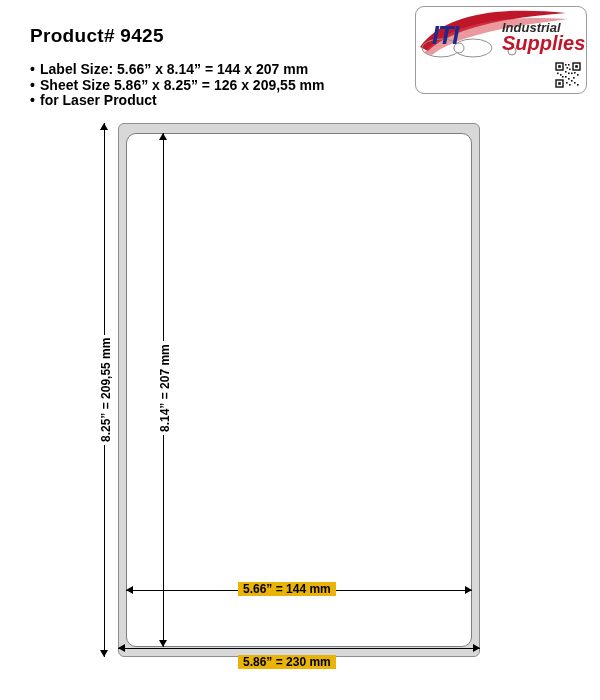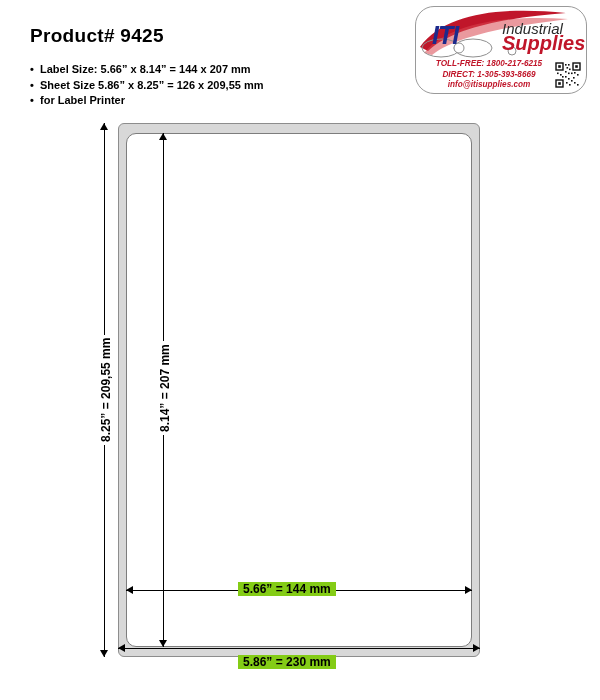--- a/index.html
+++ b/index.html
@@ -28,41 +28,41 @@
     left: 30px;
     top: 25px;
     font-size: 19px;
     font-weight: bold;
     letter-spacing: 0.3px;
   }
   #spec-list {
     position: absolute;
     left: 30px;
     top: 62px;
-    font-size: 11px;
+    font-size: 14px;
     line-height: 15.5px;
     font-weight: bold;
   }
   #spec-list .spec-line {
     white-space: nowrap;
   }
   #spec-list .bullet {
     display: inline-block;
     width: 10px;
   }
 
   
   #logo {
     position: absolute;
     left: 415px;
     top: 6px;
     width: 170px;
     height: 86px;
     border: 1px solid #9a9a9a;
-    border-radius: 19px;
+    border-radius: 9px;
     background: #ffffff;
     overflow: hidden;
   }
   #logo-swoosh {
     position: absolute;
     left: 0; top: 0;
     width: 170px;
     height: 52px;
   }
   #logo-iti {
@@ -73,22 +73,22 @@
     font-weight: bold;
     font-style: italic;
     color: #1c2a8c;
     letter-spacing: -1px;
     z-index: 3;
   }
   #logo-industrial {
     position: absolute;
     left: 86px;
     top: 13px;
-    font-size: 15px;
-    font-weight: normal;
+    font-size: 13px;
+    font-weight: bold;
     font-style: italic;
     color: #2b2b2b;
     z-index: 3;
   }
   #logo-supplies {
     position: absolute;
     left: 86px;
     top: 25px;
     font-size: 20px;
     font-weight: bold;
@@ -194,60 +194,55 @@
     transform: rotate(-90deg);
     transform-origin: left top;
     background: #fff;
     padding: 1px 3px;
   }
   .dim-label-h {
     position: absolute;
     font-size: 12px;
     font-weight: bold;
     white-space: nowrap;
-    background: #84cc16;
+    background: #eab308;
     padding: 0 5px;
   }
 </style>
 </head>
 <body>
 
 <div id="header">
 
   <div id="product-title">Product# 9425</div>
 
   <div id="spec-list">
     <div class="spec-line">
       <span class="bullet">•</span><span>Label Size: 5.66” x 8.14” = 144 x 207 mm</span>
     </div>
     <div class="spec-line">
       <span class="bullet">•</span><span>Sheet Size 5.86” x 8.25” = 126 x 209,55 mm</span>
     </div>
     <div class="spec-line">
-      <span class="bullet">•</span><span>for Label Printer</span>
+      <span class="bullet">•</span><span>for Laser Product</span>
     </div>
   </div>
 
   <div id="logo">
     <svg id="logo-swoosh" viewBox="0 0 170 52">
       <path d="M4 40 C 30 4, 90 0, 150 6 C 100 10, 40 18, 12 44 Z" fill="#c0162a"></path>
       <path d="M8 46 C 35 14, 95 8, 152 12 C 105 18, 45 26, 16 48 Z" fill="#d8454f" opacity="0.55"></path>
       <ellipse cx="25" cy="41" rx="19" ry="9" fill="none" stroke="#8f8f8f" stroke-width="1"></ellipse>
       <ellipse cx="57" cy="41" rx="19" ry="9" fill="none" stroke="#8f8f8f" stroke-width="1"></ellipse>
       <circle cx="43" cy="41" r="5" fill="#ffffff" stroke="#8f8f8f" stroke-width="1"></circle>
       <circle cx="96" cy="44" r="4" fill="#ffffff" stroke="#8f8f8f" stroke-width="1"></circle>
     </svg>
     <div id="logo-iti">ITI</div>
     <div id="logo-industrial">Industrial</div>
     <div id="logo-supplies">Supplies</div>
-    <div id="logo-contact">
-      <div>TOLL-FREE: 1800-217-6215</div>
-      <div>DIRECT: 1-305-393-8669</div>
-      <div>info@itisupplies.com</div>
-    </div>
     <svg id="logo-qr" viewBox="0 0 26 26">
       <rect x="0" y="0" width="26" height="26" fill="#ffffff"></rect>
       <rect x="1" y="1" width="7" height="7" fill="none" stroke="#111" stroke-width="1.4"></rect>
       <rect x="3.2" y="3.2" width="2.6" height="2.6" fill="#111"></rect>
       <rect x="18" y="1" width="7" height="7" fill="none" stroke="#111" stroke-width="1.4"></rect>
       <rect x="20.2" y="3.2" width="2.6" height="2.6" fill="#111"></rect>
       <rect x="1" y="18" width="7" height="7" fill="none" stroke="#111" stroke-width="1.4"></rect>
       <rect x="3.2" y="20.2" width="2.6" height="2.6" fill="#111"></rect>
       <rect x="10" y="2" width="1.6" height="1.6" fill="#111"></rect>
       <rect x="13" y="2" width="1.6" height="1.6" fill="#111"></rect>

